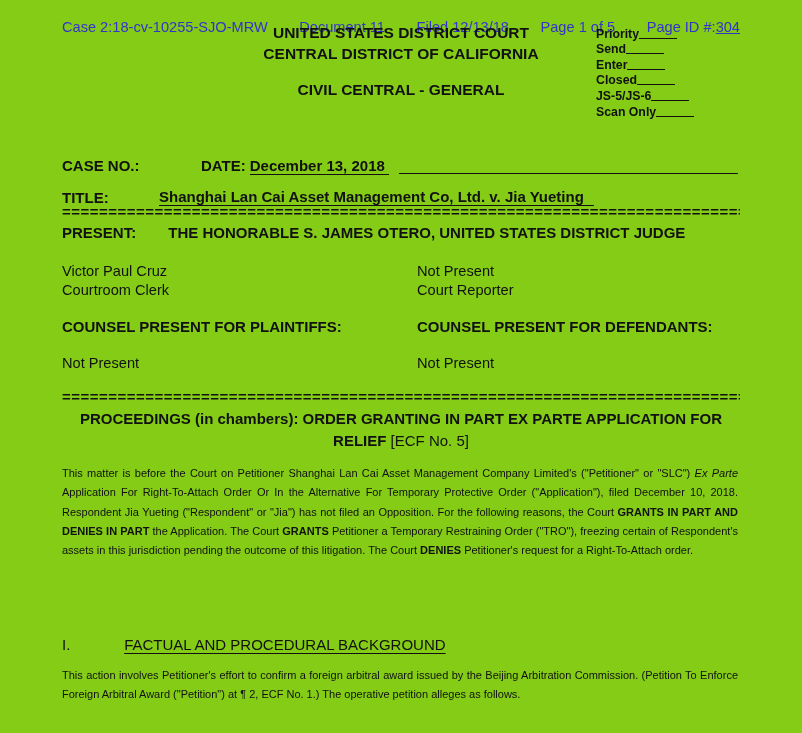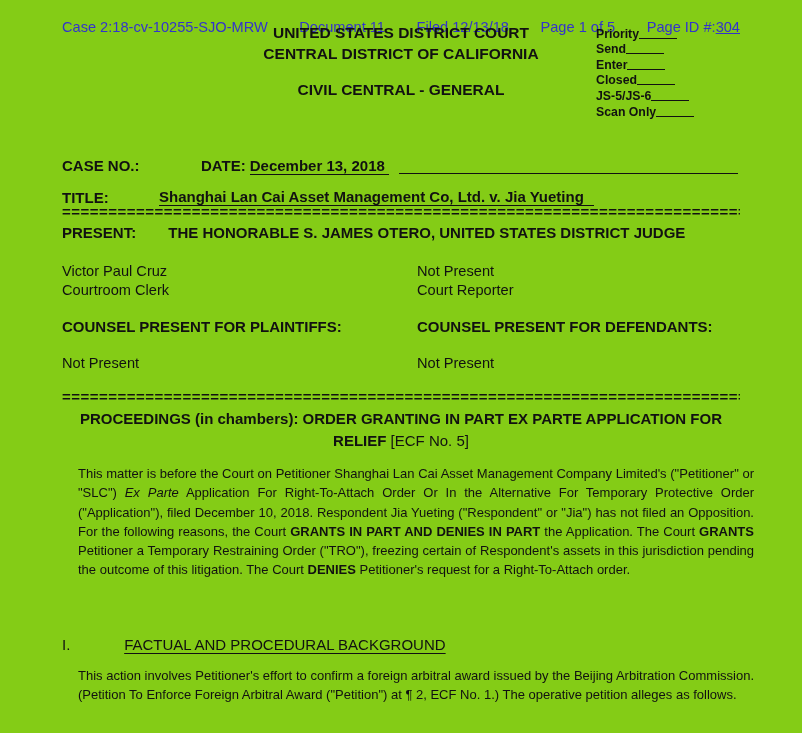--- a/index.html
+++ b/index.html
@@ -65,21 +65,21 @@
   .att-np { top: 355px; }
 
   
   .proceedings {
     position: absolute; left: 62px; top: 408px; width: 678px;
     font-size: 15px; line-height: 21.5px; text-align: center;
   }
   
   .body-para {
     position: absolute; left: 62px; width: 676px;
-    font-size: 13px; line-height: 19.3px; text-align: justify; margin-left: 16px;
+    font-size: 11px; line-height: 19.3px; text-align: justify;
   }
   .para1 { top: 464px; }
   .para2 { top: 666px; }
 
   .section-heading { position: absolute; left: 62px; top: 636px; width: 676px; font-size: 15px; white-space: nowrap; }
   .section-heading .num { display: inline-block; width: 58px; }
   .section-heading .stitle { text-decoration: underline; text-underline-offset: 3px; margin-top: 15px; }
 </style>
 </head>
 <body>

